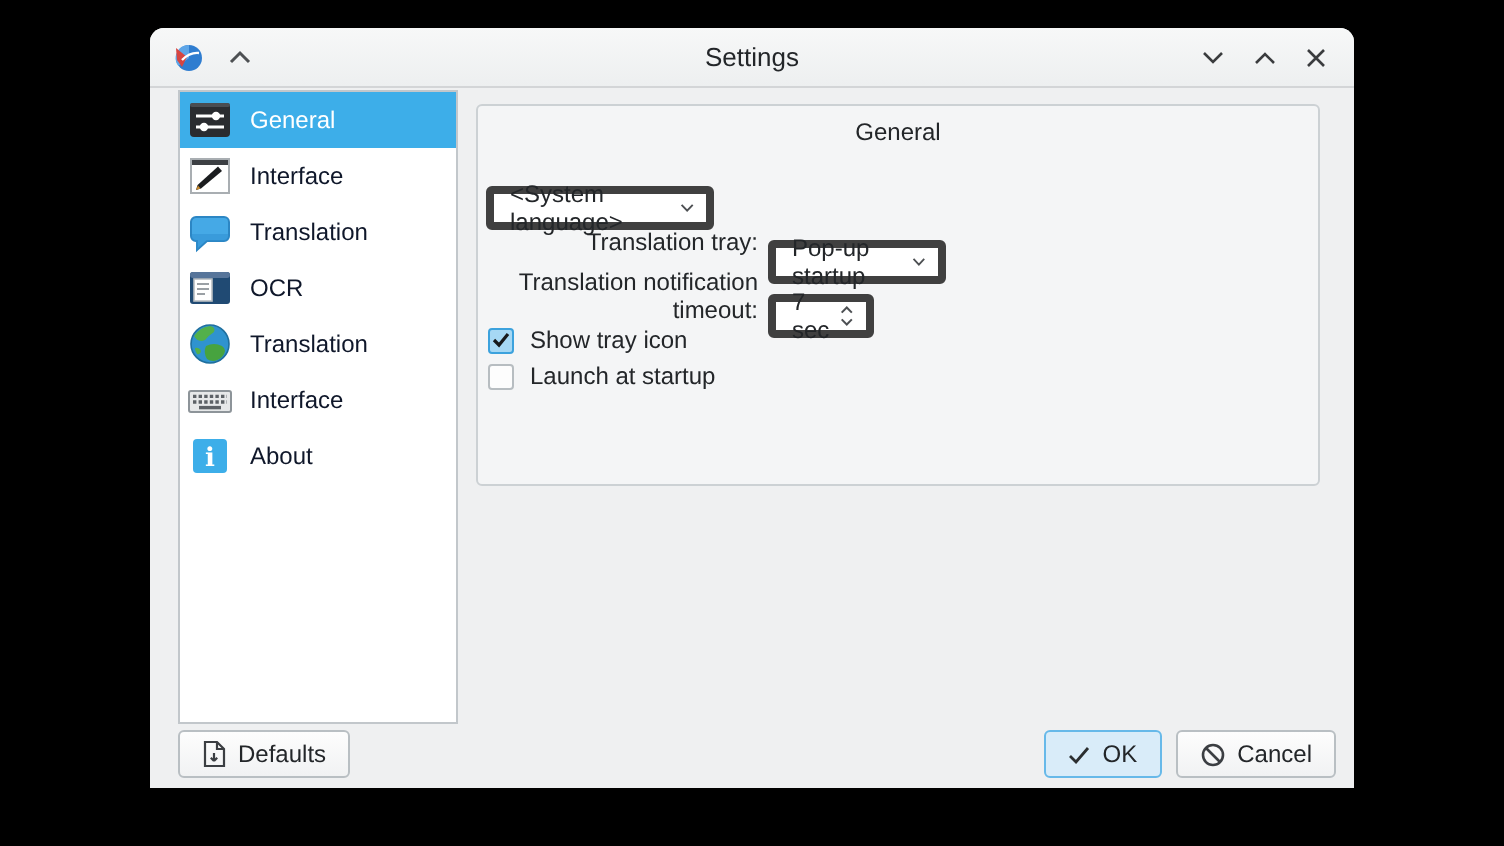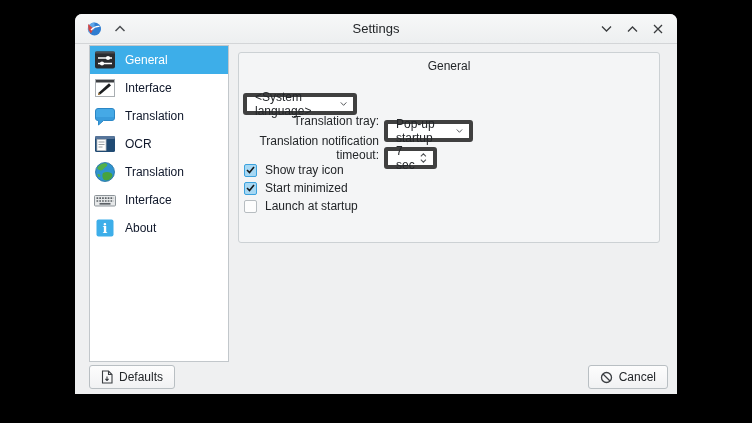--- a/index.html
+++ b/index.html
@@ -243,45 +243,43 @@
 
     <div class="check-row">
       <span class="checkbox checked">
         <svg width="9" height="8" viewBox="0 0 9 8">
           <path d="M1 4 L3.5 6.5 L8 1" stroke="#17191b" stroke-width="1.6" fill="none"></path>
         </svg>
       </span>
       <span>Show tray icon</span>
     </div>
 
-    <div class="check-row">
-      <span class="checkbox checked">
-        <svg width="9" height="8" viewBox="0 0 9 8">
-          <path d="M1 4 L3.5 6.5 L8 1" stroke="#17191b" stroke-width="1.6" fill="none"></path>
-        </svg>
-      </span>
-      <span>Start minimized</span>
-    </div>
 
     <div class="check-row">
       <span class="checkbox unchecked"></span>
       <span>Launch at startup</span>
     </div>
   </div>
 
   <div class="footer">
     <button class="btn">
       <svg width="12" height="14" viewBox="0 0 12 14">
         <path d="M1.5 1 h6 l3.5 3.5 v8.5 h-9.5 z" fill="none" stroke="#3b3e42" stroke-width="1.1"></path>
         <path d="M7.5 1 v3.5 h3.5" fill="none" stroke="#3b3e42" stroke-width="1.1"></path>
         <path d="M6 6.5 v4 M6 10.5 L4.4 8.9 M6 10.5 L7.6 8.9" stroke="#3b3e42" stroke-width="1.1" fill="none"></path>
       </svg>
       <span>Defaults</span>
     </button>
     <div class="footer-right">
+      <button class="btn primary">
+        <svg width="11" height="9" viewBox="0 0 11 9">
+          <path d="M1 5 L4 8 L10 1" stroke="#2b2e30" stroke-width="1.4" fill="none"></path>
+        </svg>
+        <span>OK</span>
+      </button>
       <button class="btn">
         <svg width="13" height="13" viewBox="0 0 13 13">
           <circle cx="6.5" cy="6.5" r="5" stroke="#3b3e42" stroke-width="1.3" fill="none"></circle>
           <line x1="3" y1="3" x2="10" y2="10" stroke="#3b3e42" stroke-width="1.3"></line>
         </svg>
         <span>Cancel</span>
       </button>
     </div>
   </div>
 

